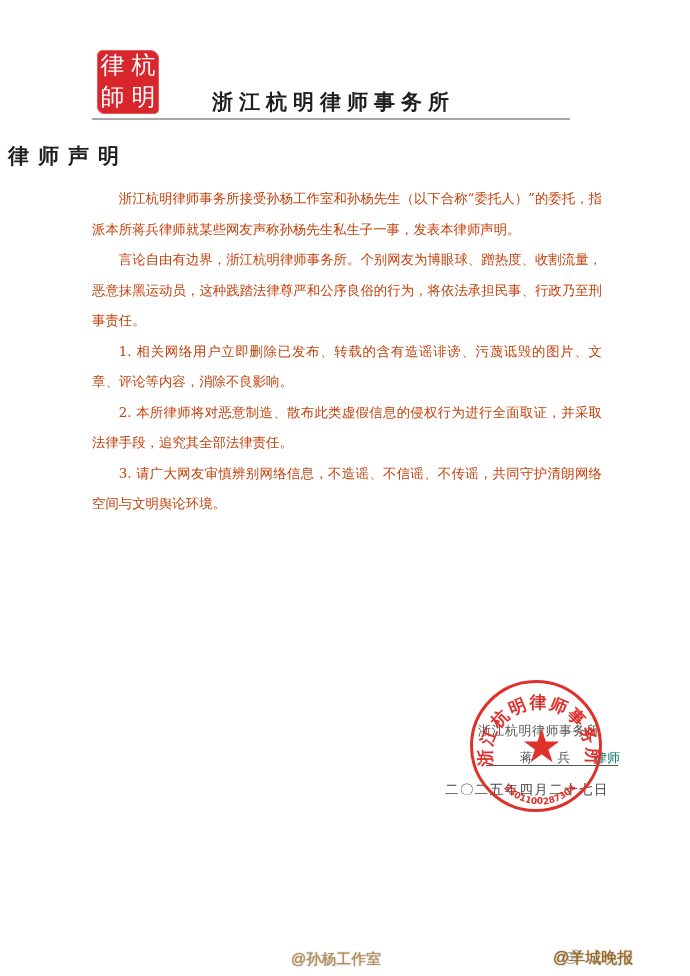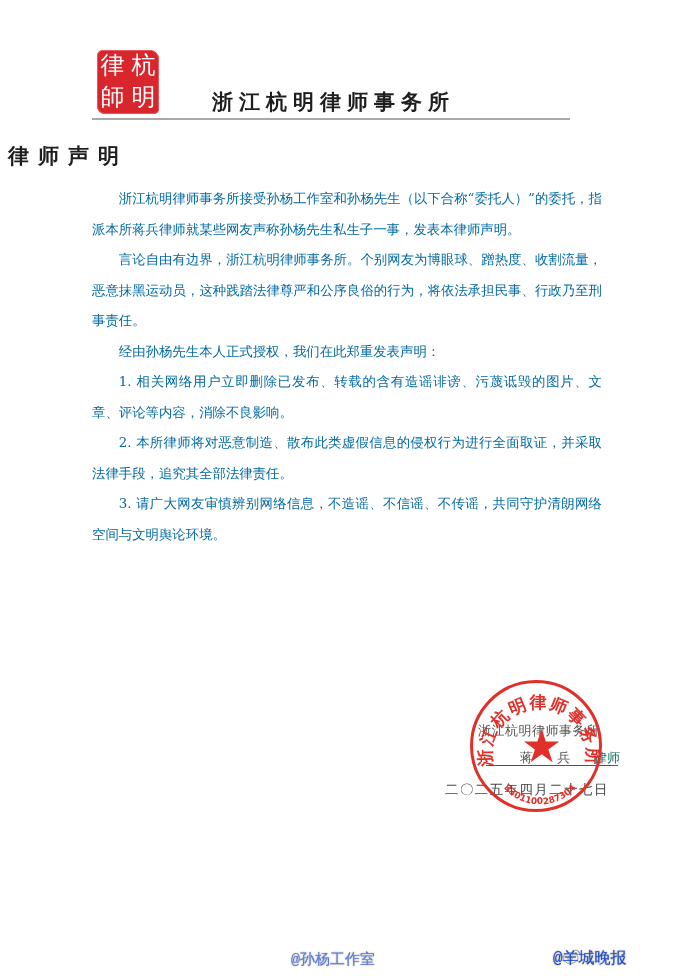--- a/index.html
+++ b/index.html
@@ -21,21 +21,21 @@
     position: absolute; left: 212px; top: 88px; font-size: 21px; letter-spacing: 6px;
     font-weight: bold; color: #1e1e1e;
   }
   .rule { position: absolute; left: 92px; top: 118px; width: 478px; height: 2px; background: #a8a8a8; }
   .doc-title {
     position: absolute; left: 0; width: 690px; top: 142px; text-align: left;
     font-size: 21px; letter-spacing: 9px; font-weight: bold; color: #1e1e1e; padding-left: 8px; box-sizing: border-box;
   }
   .body-text {
     position: absolute; left: 92px; top: 184px; width: 510px;
-    font-size: 13.4px; line-height: 30.5px; color: #0369a1; text-align: justify;
+    font-size: 13.4px; line-height: 30.5px; color: #c2410c; text-align: justify;
   }
   .body-text p { margin: 0; text-indent: 2em; }
   .sig-block { position: absolute; left: 440px; top: 670px; width: 200px; height: 160px; }
   .seal {
     position: absolute; left: 30px; top: 10px; width: 132px; height: 132px;
     border: 3px solid #e0302a; border-radius: 50%; box-sizing: border-box;
   }
   .seal-arc {
     position: absolute; left: 0; top: 0; width: 132px; height: 132px;
   }
@@ -48,21 +48,21 @@
   }
   .sig-name {
     position: absolute; left: 80px; top: 79px; font-size: 13px; color: #555; letter-spacing: 10px; white-space: nowrap;
   }
   .sig-title { position: absolute; left: 154px; top: 79px; font-size: 13px; color: #0f766e; white-space: nowrap; }
   .sig-line { position: absolute; left: 46px; top: 95px; width: 132px; height: 1px; background: #555; }
   .sig-date {
     position: absolute; left: 5px; top: 111px; font-size: 13.4px; color: #444; letter-spacing: 1.5px; white-space: nowrap;
   }
   .wm {
-    position: absolute; font-family: Liberation Mono, monospace; color: #1d4ed8;
+    position: absolute; font-family: Liberation Sans, sans-serif; color: #a16207;
     text-shadow: 0 0 2px #9a9a9a, 0 0 1px #9a9a9a; font-size: 15px; white-space: nowrap;
   }
   .wm1 { left: 291px; top: 950px; opacity: 0.75; }
   .wm2 { left: 565px; top: 948px; font-size: 16px; }
   .weibo-icon {
     position: absolute; left: 562px; top: 947px; width: 20px; height: 18px;
   }
 </style>
 </head>
 <body>
@@ -74,21 +74,20 @@
   <span>明</span>
 </div>
 
 <div class="firm-name">浙江杭明律师事务所</div>
 <div class="rule"></div>
 <div class="doc-title">律师声明</div>
 
 <div class="body-text">
   <p>浙江杭明律师事务所接受孙杨工作室和孙杨先生（以下合称“委托人）”的委托，指派本所蒋兵律师就某些网友声称孙杨先生私生子一事，发表本律师声明。</p>
   <p>言论自由有边界，浙江杭明律师事务所。个别网友为博眼球、蹭热度、收割流量，恶意抹黑运动员，这种践踏法律尊严和公序良俗的行为，将依法承担民事、行政乃至刑事责任。</p>
-  <p>经由孙杨先生本人正式授权，我们在此郑重发表声明：</p>
   <p>1. 相关网络用户立即删除已发布、转载的含有造谣诽谤、污蔑诋毁的图片、文章、评论等内容，消除不良影响。</p>
   <p>2. 本所律师将对恶意制造、散布此类虚假信息的侵权行为进行全面取证，并采取法律手段，追究其全部法律责任。</p>
   <p>3. 请广大网友审慎辨别网络信息，不造谣、不信谣、不传谣，共同守护清朗网络空间与文明舆论环境。</p>
 </div>
 
 <div class="sig-block">
   <div class="sig-firm">浙江杭明律师事务所</div>
   <div class="sig-name">蒋 兵</div>
   <div class="sig-title">律师</div>
   <div class="sig-line"></div>

